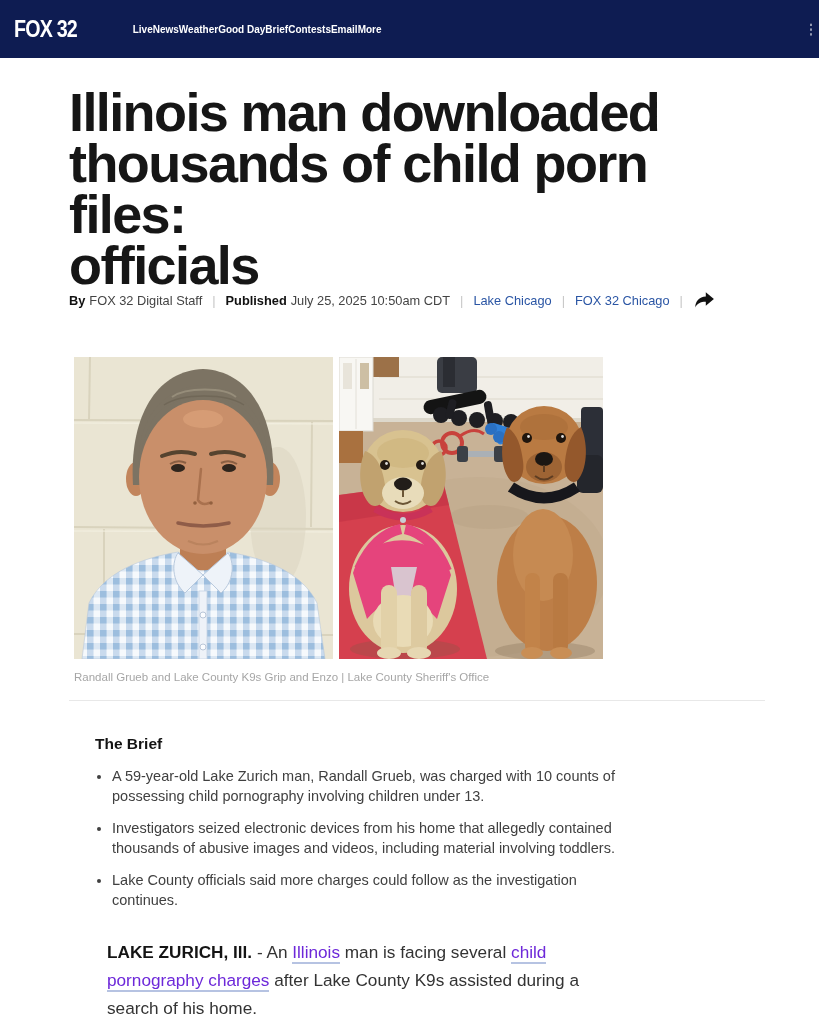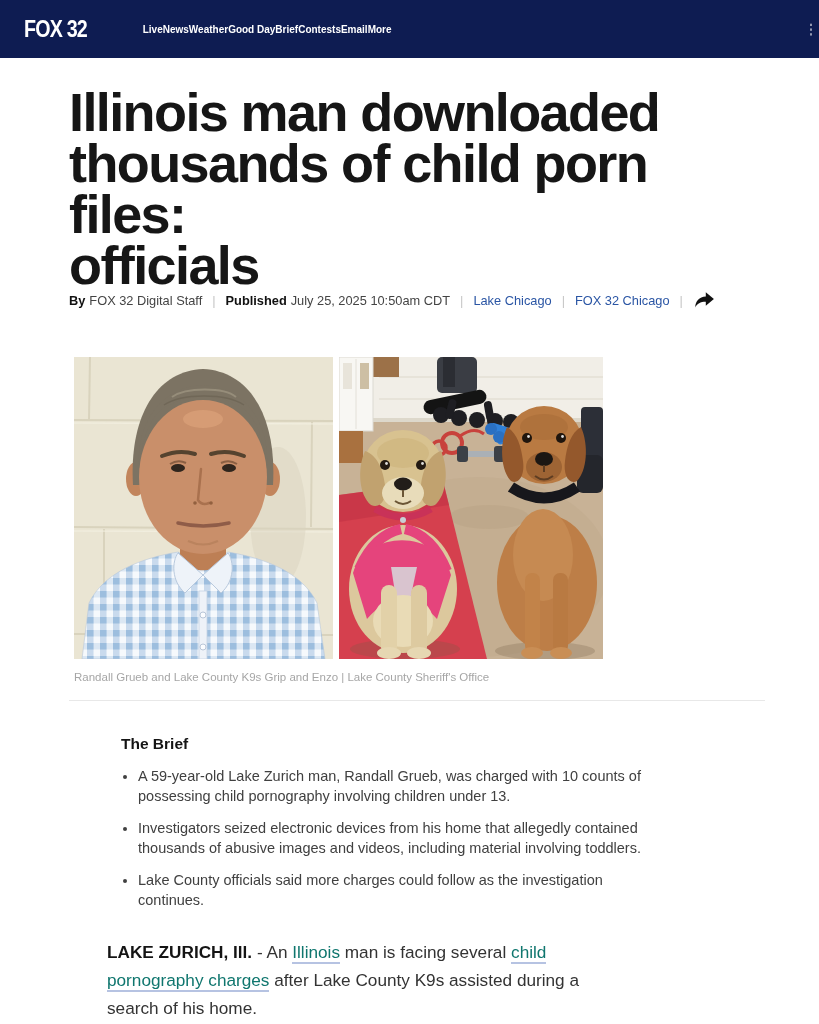--- a/index.html
+++ b/index.html
@@ -9,21 +9,21 @@
     background: #ffffff;
     font-family: "Liberation Sans", sans-serif;
     overflow: hidden;
   }
   
   .nav {
     height: 58px;
     background: #0e1c52;
     display: flex;
     align-items: center;
-    padding-left: 24px;
+    padding-left: 14px;
     justify-content: space-between;
   }
   .logo {
     color: #fff;
     font-size: 24px;
     font-weight: bold;
     letter-spacing: -1px;
     transform: scaleX(0.82);
     transform-origin: left center;
     white-space: nowrap;
@@ -78,40 +78,40 @@
     margin-top: 12px;
     font-size: 11.5px;
     color: #a6a6a6;
   }
   hr.divider {
     border: none;
     border-top: 1px solid #e8e8e8;
     margin: 17px 0 0 0;
   }
   
-  .brief { margin: 34px 0 0 52px; width: 534px; }
+  .brief { margin: 34px 0 0 26px; width: 534px; }
   .brief h2 { margin: 0; font-size: 15.5px; color: #141414; }
   .brief ul { margin: 14px 0 0 0; padding-left: 17px; }
   .brief li {
     font-size: 14.5px;
     line-height: 19.5px;
     color: #404040;
     margin-bottom: 13px;
   }
   
   .article-par {
     margin: 28px 0 0 38px;
     width: 526px;
     font-size: 17.2px;
     line-height: 28px;
     color: #333;
   }
   .article-par strong { color: #141414; }
   a.body-link {
-    color: #0f766e;
+    color: #6d28d9;
     text-decoration: none;
     border-bottom: 2px solid #b6c3e2;
     cursor: pointer;
   }
 </style>
 </head>
 <body>
 
 <header class="nav">
   <div class="logo">FOX 32</div>

